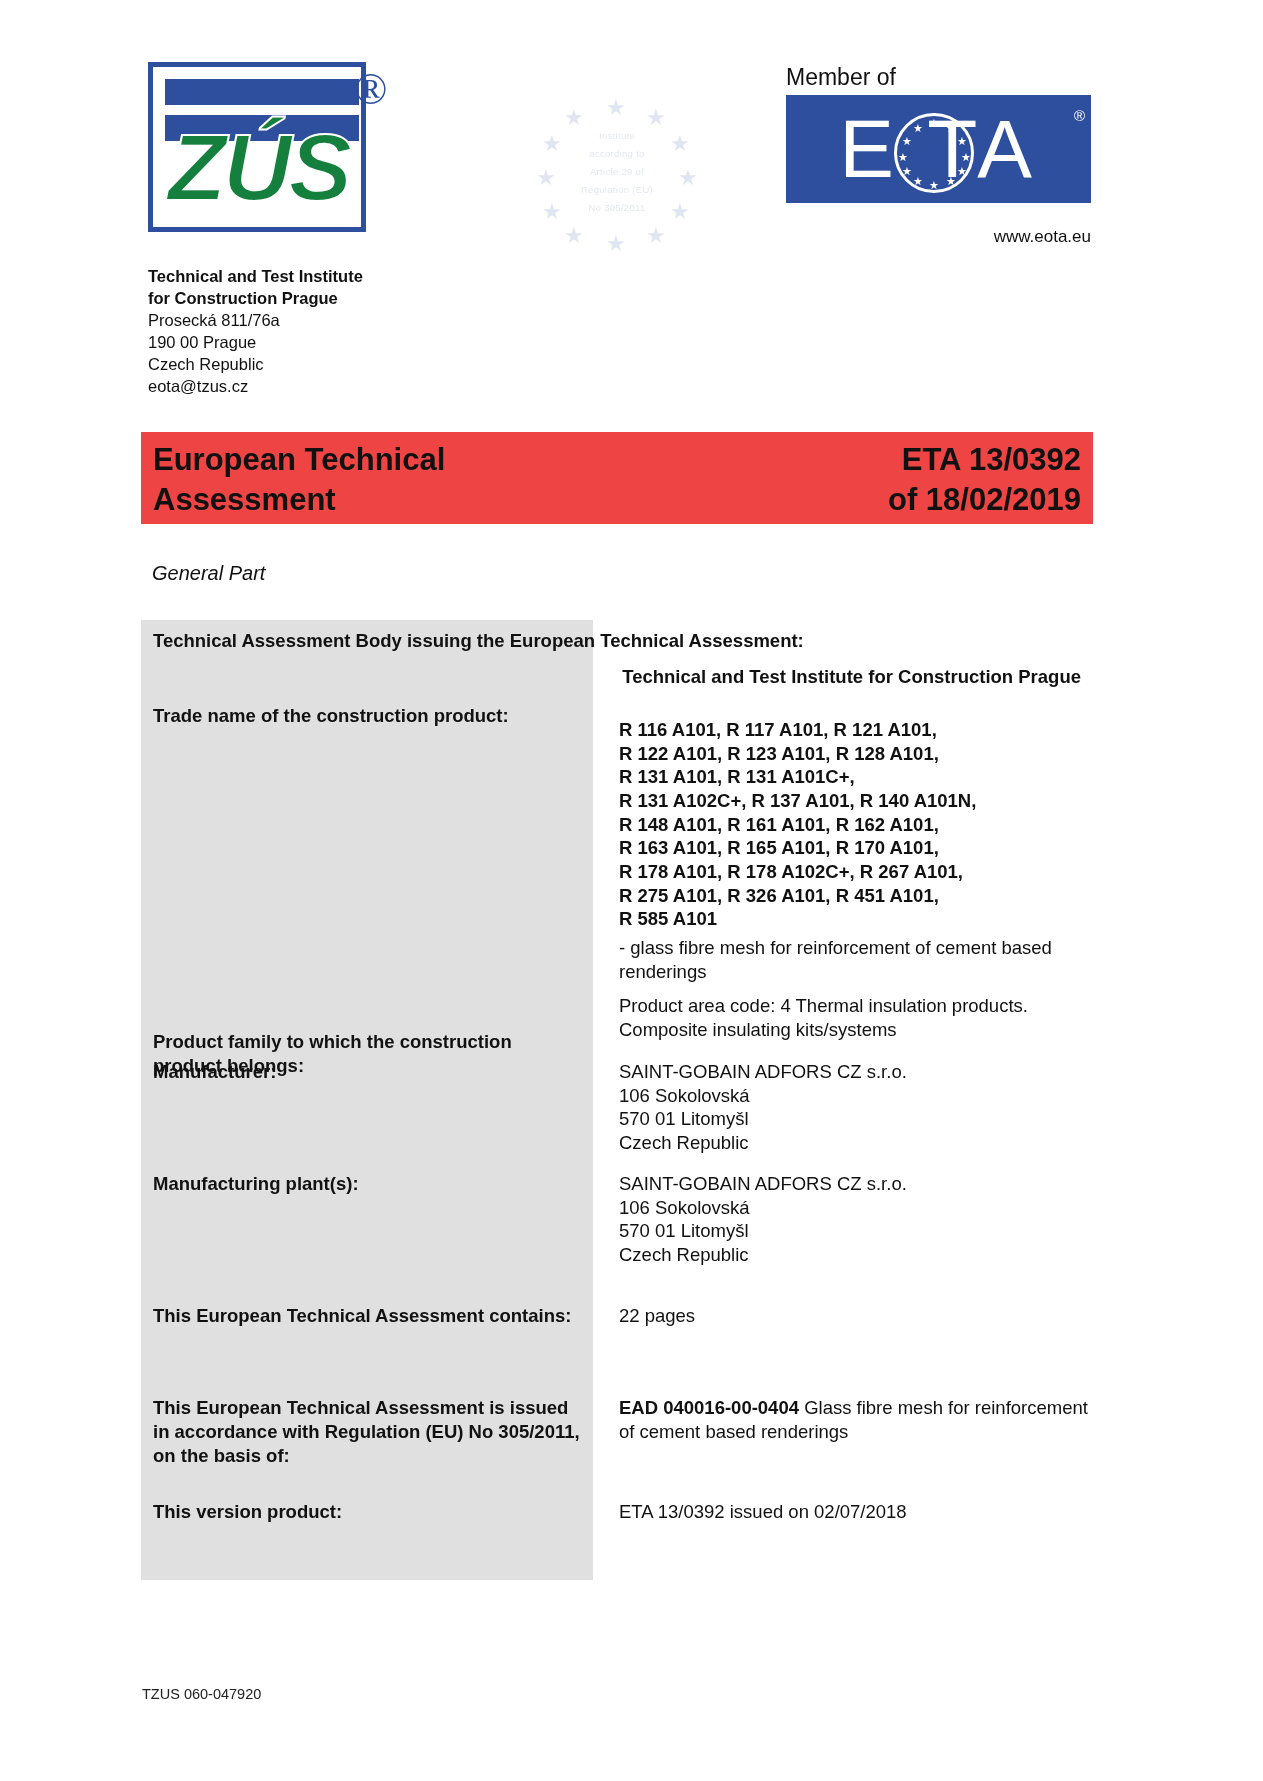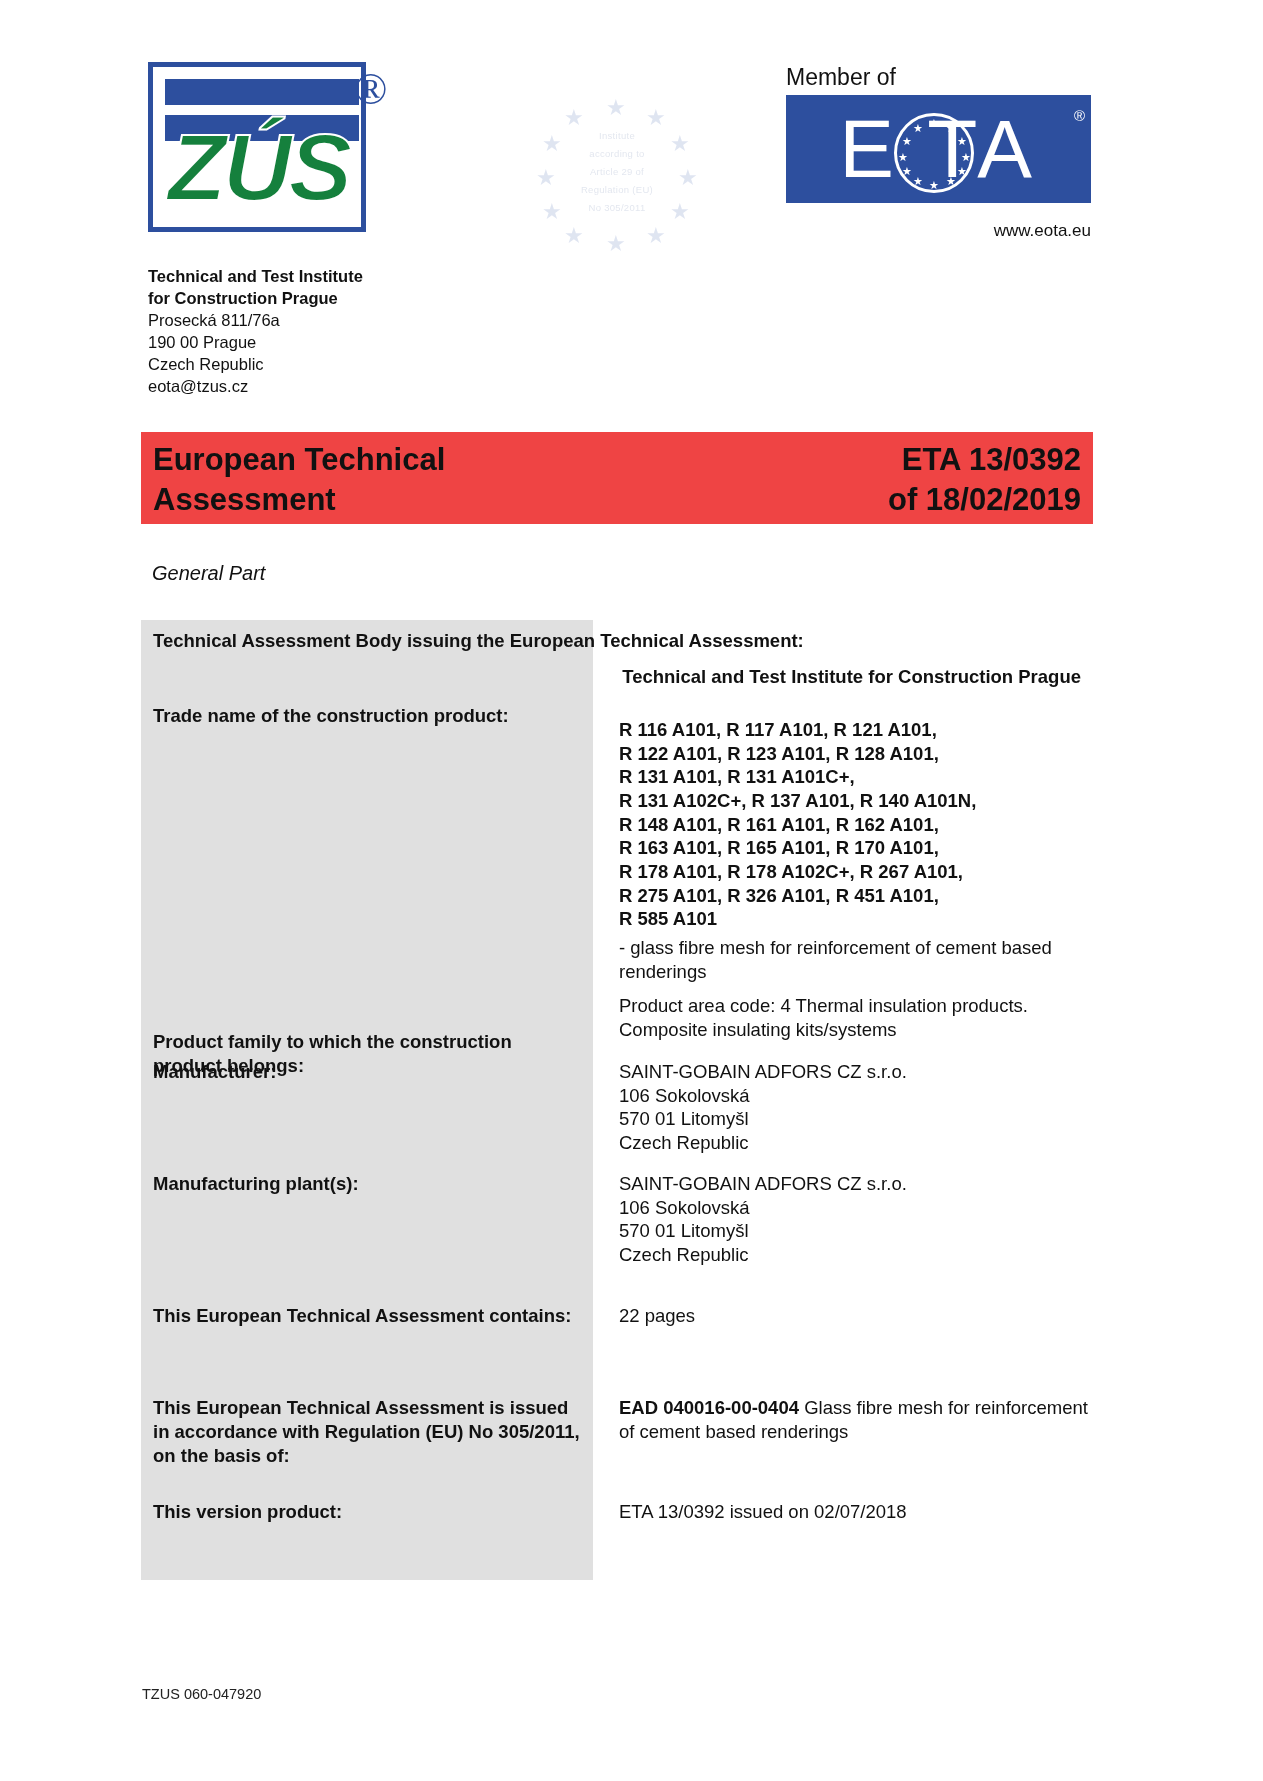--- a/index.html
+++ b/index.html
@@ -166,21 +166,21 @@
     line-height: 1;
   }
   .eota-reg {
     position: absolute;
     right: 6px;
     top: 12px;
     color: #fff;
     font-size: 15px;
   }
   .eota-url {
-    margin-top: 18px;
+    margin-top: 24px;
     text-align: right;
     font-size: 17px;
     color: #111;
     width: 305px;
   }
 
   
   .title-band {
     position: absolute;
     left: 141px;

